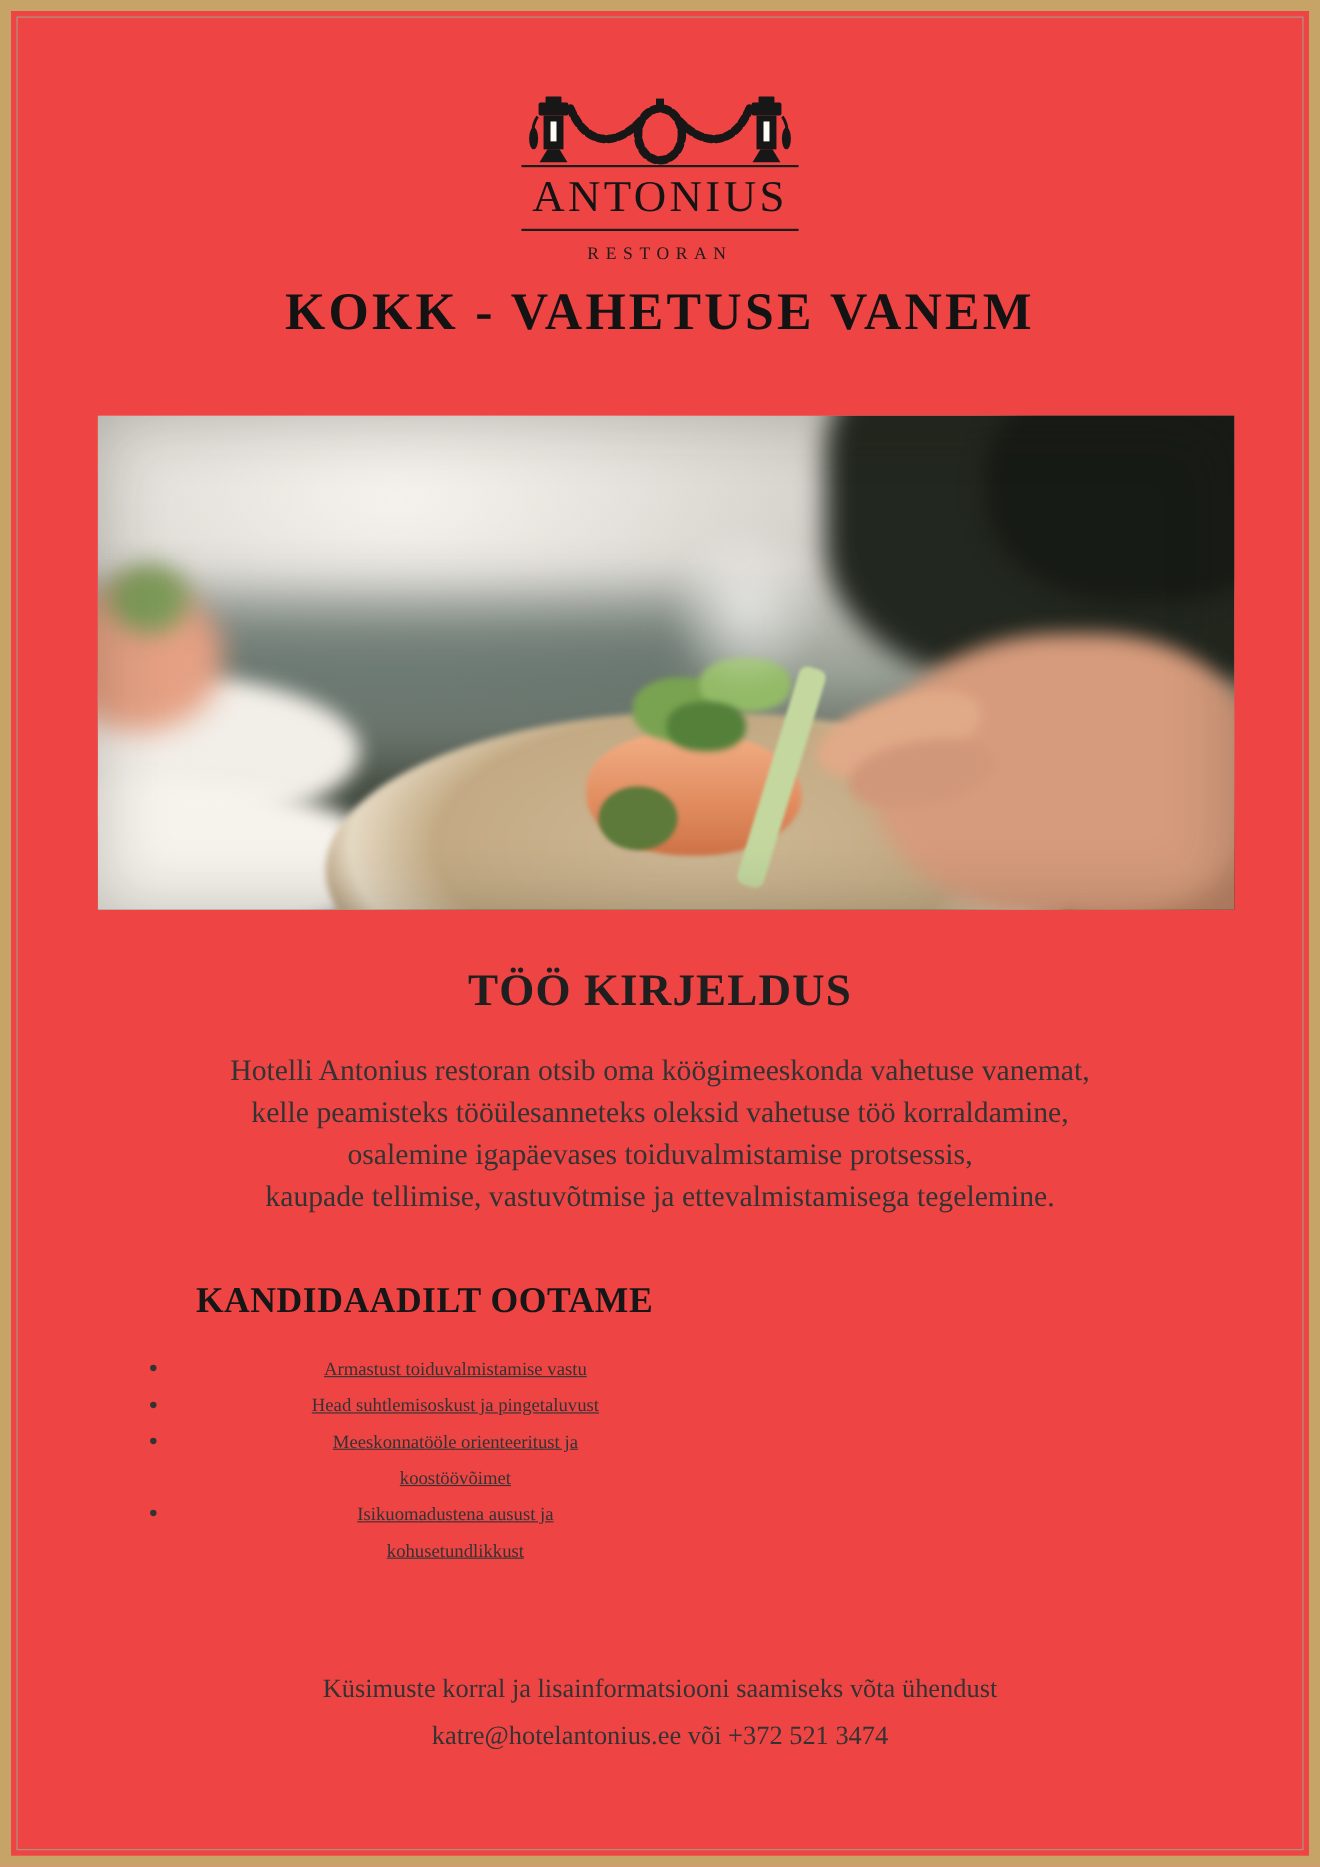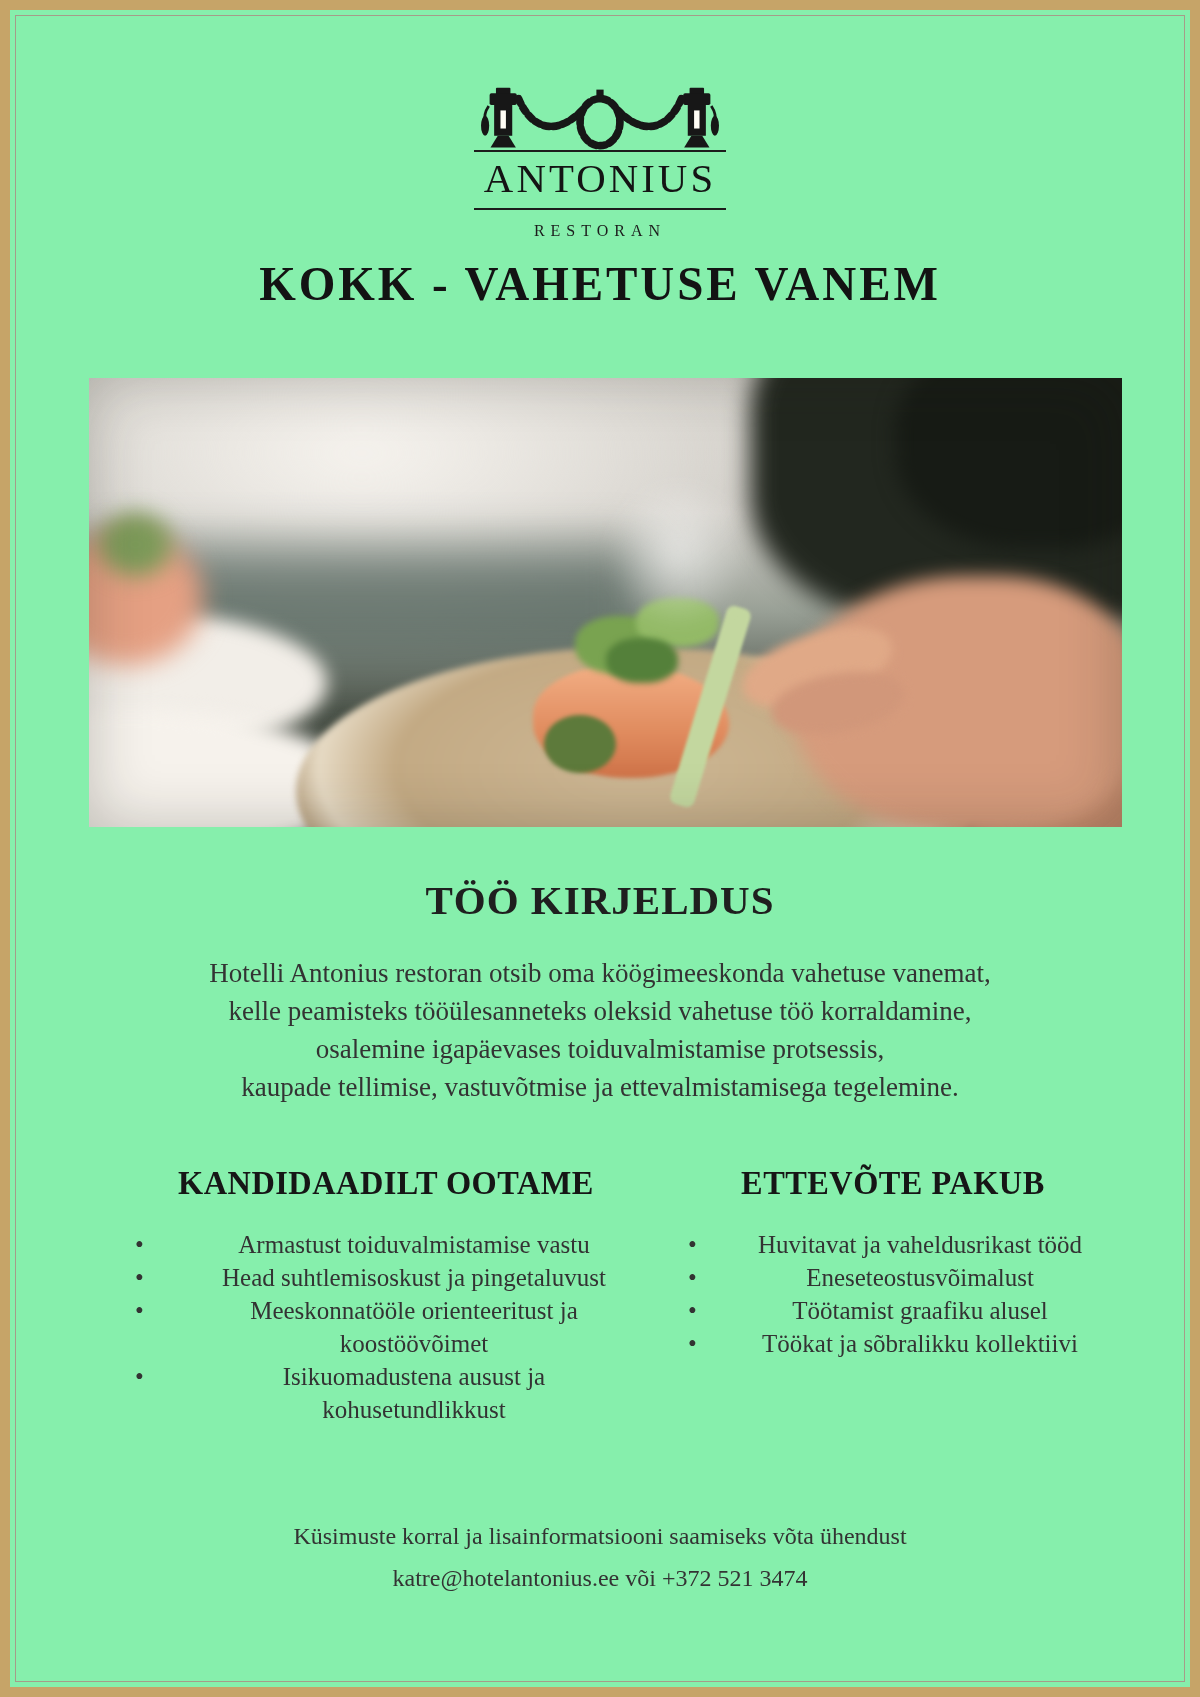--- a/index.html
+++ b/index.html
@@ -1,20 +1,20 @@
 <!DOCTYPE html>
 <html><head>
 <meta charset="utf-8">
 <style>
   html,body{margin:0;padding:0;background:#efece4;}
   .page{
     position:relative;
     width:1200px;height:1697px;
     margin:0 auto;
-    background:#86efac;
+    background:#ef4444;
     border:10px solid #c6a468;
     box-sizing:border-box;
     overflow:hidden;
     font-family:"Liberation Serif", serif;
     color:#2d2d2d;
   }
   .hairline{
     position:absolute;inset:5px;
     border:1px solid #a59c89;
     pointer-events:none;
@@ -104,22 +104,23 @@
     display:grid;grid-template-columns:553px 1fr;text-align:center;
   }
   .col-heading{
     font-size:33px;font-weight:700;letter-spacing:.5px;color:#161616;
     margin:0 0 26px 0;transform-origin:left;transform:scaleX(.98);
   }
   ul.bullets{list-style:none;margin:0;padding:0;}
   ul.bullets li{
     position:relative;
     padding-left:45px;
-    font-size:25px;line-height:33px;color:#333;
+    font-size:17px;line-height:33px;color:#333;
     white-space:pre-line;
+    text-decoration:underline;
   }
   ul.bullets li::before{
     content:"•";
     position:absolute;left:20px;top:0;
     font-size:25px;color:#333;
   }
 
   
   .footer{
     top:1505px;
@@ -211,28 +212,19 @@
       <h3 class="col-heading">KANDIDAADILT OOTAME</h3>
       <ul class="bullets">
         <li>Armastust toiduvalmistamise vastu</li>
         <li>Head suhtlemisoskust ja pingetaluvust</li>
         <li>Meeskonnatööle orienteeritust ja
 koostöövõimet</li>
         <li>Isikuomadustena ausust ja
 kohusetundlikkust</li>
       </ul>
     </div>
-    <div>
-      <h3 class="col-heading">ETTEVÕTE PAKUB</h3>
-      <ul class="bullets">
-        <li>Huvitavat ja vaheldusrikast tööd</li>
-        <li>Eneseteostusvõimalust</li>
-        <li>Töötamist graafiku alusel</li>
-        <li>Töökat ja sõbralikku kollektiivi</li>
-      </ul>
-    </div>
   </div>
 
   <div class="center-col footer">
     <div>Küsimuste korral ja lisainformatsiooni saamiseks võta ühendust</div>
     <div>katre@hotelantonius.ee või +372 521 3474</div>
   </div>
 </div>
 
 </body></html>

